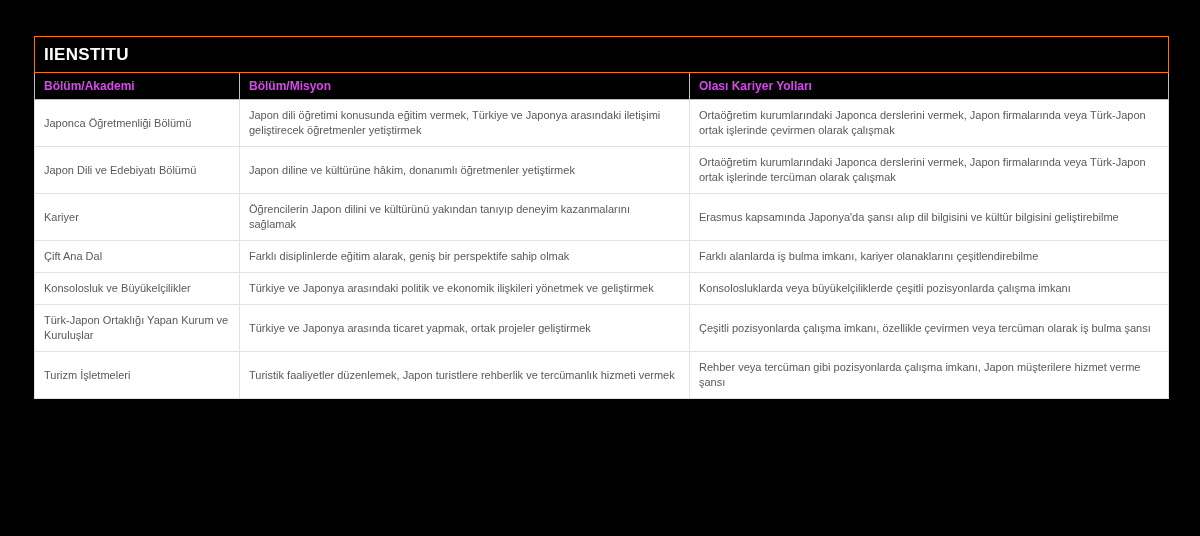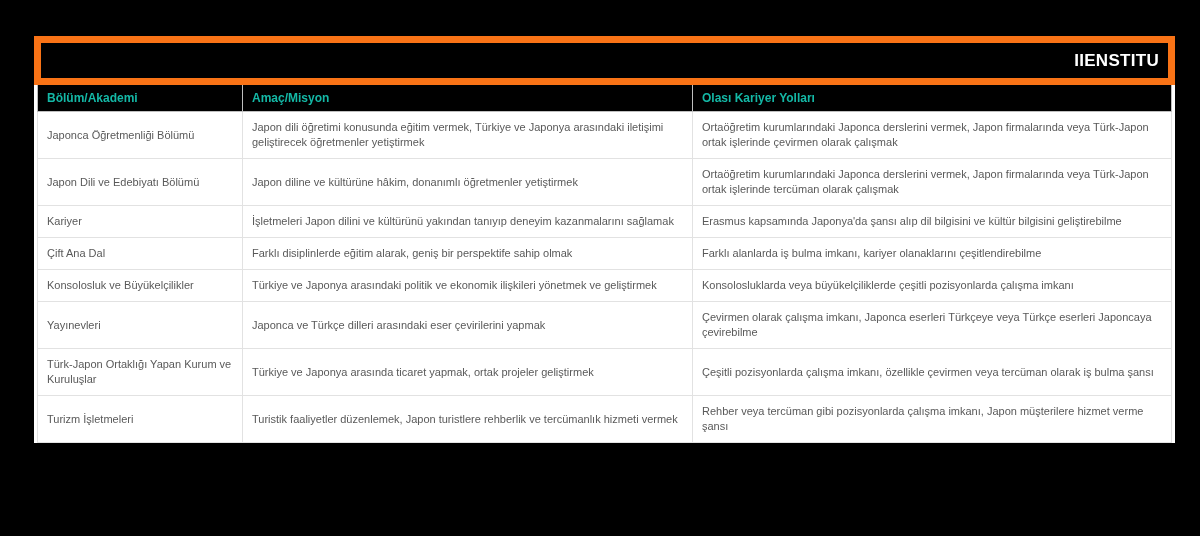--- a/index.html
+++ b/index.html
@@ -30,26 +30,25 @@
   col.c1 { width: 205px; }
   col.c2 { width: 450px; }
   col.c3 { width: 479px; }
   td.title-cell {
     background: #000000;
     color: #ffffff;
     font-size: 17px;
     font-weight: bold;
     letter-spacing: 0.3px;
     padding: 8px 9px 7px 9px;
-    border: 7px solid #f97316;
-    text-align: right;
+    border: 1px solid #f97316;
   }
   th.col-header {
     background: #000000;
-    color: #14b8a6;
+    color: #d946ef;
     font-size: 12px;
     font-weight: bold;
     text-align: left;
     padding: 6px 9px;
     border: 1px solid #bfbfbf;
   }
   tbody td {
     color: #595959;
     font-size: 11px;
     line-height: 15px;
@@ -68,54 +67,49 @@
       <col class="c1">
       <col class="c2">
       <col class="c3">
     </colgroup>
     <thead>
       <tr>
         <td class="title-cell" colspan="3">IIENSTITU</td>
       </tr>
       <tr>
         <th class="col-header">Bölüm/Akademi</th>
-        <th class="col-header">Amaç/Misyon</th>
+        <th class="col-header">Bölüm/Misyon</th>
         <th class="col-header">Olası Kariyer Yolları</th>
       </tr>
     </thead>
     <tbody>
         <tr>
           <td>Japonca Öğretmenliği Bölümü</td>
           <td>Japon dili öğretimi konusunda eğitim vermek, Türkiye ve Japonya arasındaki iletişimi geliştirecek öğretmenler yetiştirmek</td>
           <td>Ortaöğretim kurumlarındaki Japonca derslerini vermek, Japon firmalarında veya Türk-Japon ortak işlerinde çevirmen olarak çalışmak</td>
         </tr>
         <tr>
           <td>Japon Dili ve Edebiyatı Bölümü</td>
           <td>Japon diline ve kültürüne hâkim, donanımlı öğretmenler yetiştirmek</td>
           <td>Ortaöğretim kurumlarındaki Japonca derslerini vermek, Japon firmalarında veya Türk-Japon ortak işlerinde tercüman olarak çalışmak</td>
         </tr>
         <tr>
           <td>Kariyer</td>
-          <td>İşletmeleri Japon dilini ve kültürünü yakından tanıyıp deneyim kazanmalarını sağlamak</td>
+          <td>Öğrencilerin Japon dilini ve kültürünü yakından tanıyıp deneyim kazanmalarını sağlamak</td>
           <td>Erasmus kapsamında Japonya'da şansı alıp dil bilgisini ve kültür bilgisini geliştirebilme</td>
         </tr>
         <tr>
           <td>Çift Ana Dal</td>
           <td>Farklı disiplinlerde eğitim alarak, geniş bir perspektife sahip olmak</td>
           <td>Farklı alanlarda iş bulma imkanı, kariyer olanaklarını çeşitlendirebilme</td>
         </tr>
         <tr>
           <td>Konsolosluk ve Büyükelçilikler</td>
           <td>Türkiye ve Japonya arasındaki politik ve ekonomik ilişkileri yönetmek ve geliştirmek</td>
           <td>Konsolosluklarda veya büyükelçiliklerde çeşitli pozisyonlarda çalışma imkanı</td>
-        </tr>
-        <tr>
-          <td>Yayınevleri</td>
-          <td>Japonca ve Türkçe dilleri arasındaki eser çevirilerini yapmak</td>
-          <td>Çevirmen olarak çalışma imkanı, Japonca eserleri Türkçeye veya Türkçe eserleri Japoncaya çevirebilme</td>
         </tr>
         <tr>
           <td>Türk-Japon Ortaklığı Yapan Kurum ve Kuruluşlar</td>
           <td>Türkiye ve Japonya arasında ticaret yapmak, ortak projeler geliştirmek</td>
           <td>Çeşitli pozisyonlarda çalışma imkanı, özellikle çevirmen veya tercüman olarak iş bulma şansı</td>
         </tr>
         <tr>
           <td>Turizm İşletmeleri</td>
           <td>Turistik faaliyetler düzenlemek, Japon turistlere rehberlik ve tercümanlık hizmeti vermek</td>
           <td>Rehber veya tercüman gibi pozisyonlarda çalışma imkanı, Japon müşterilere hizmet verme şansı</td>

